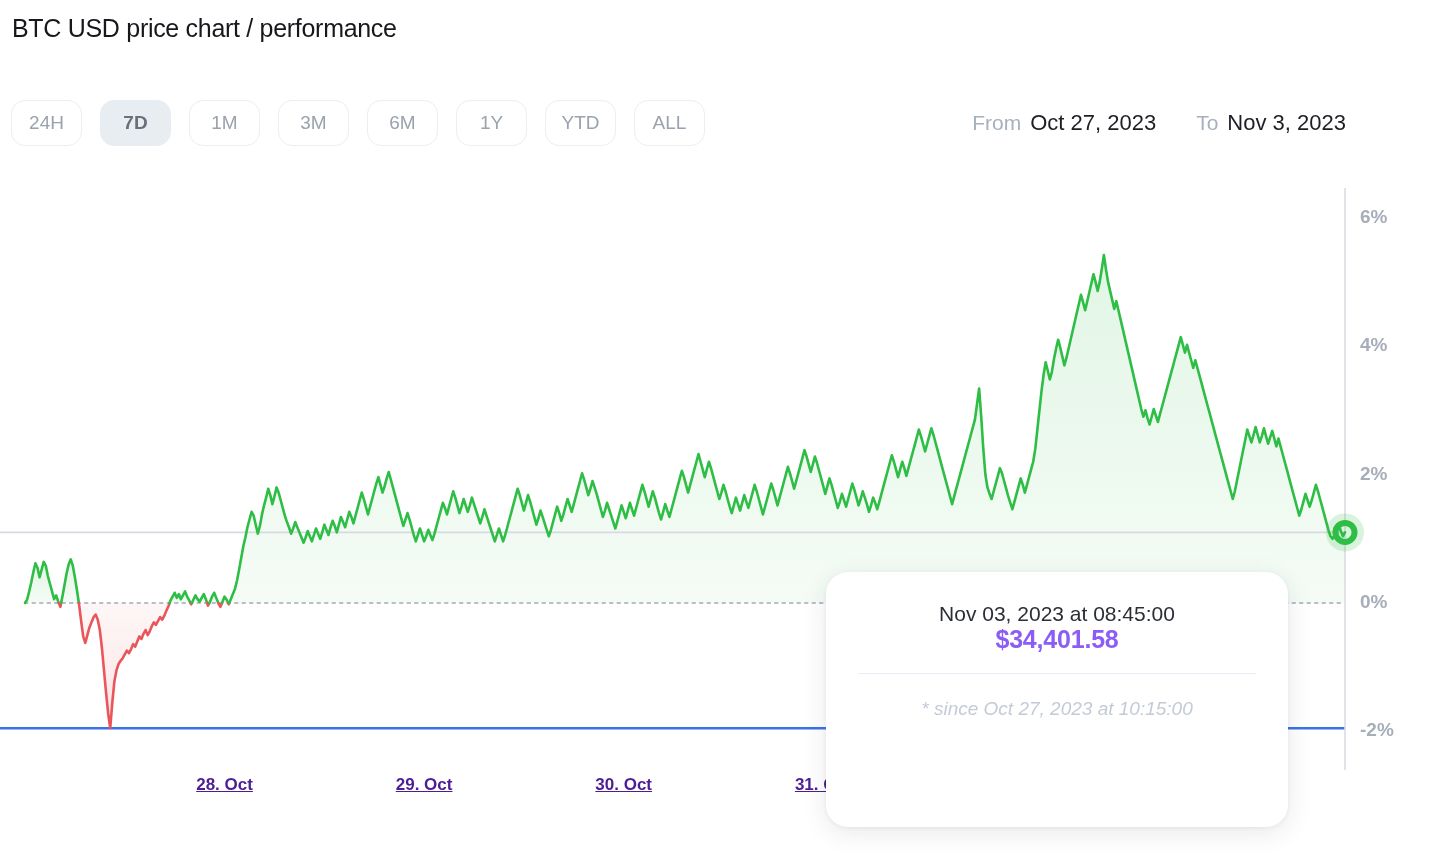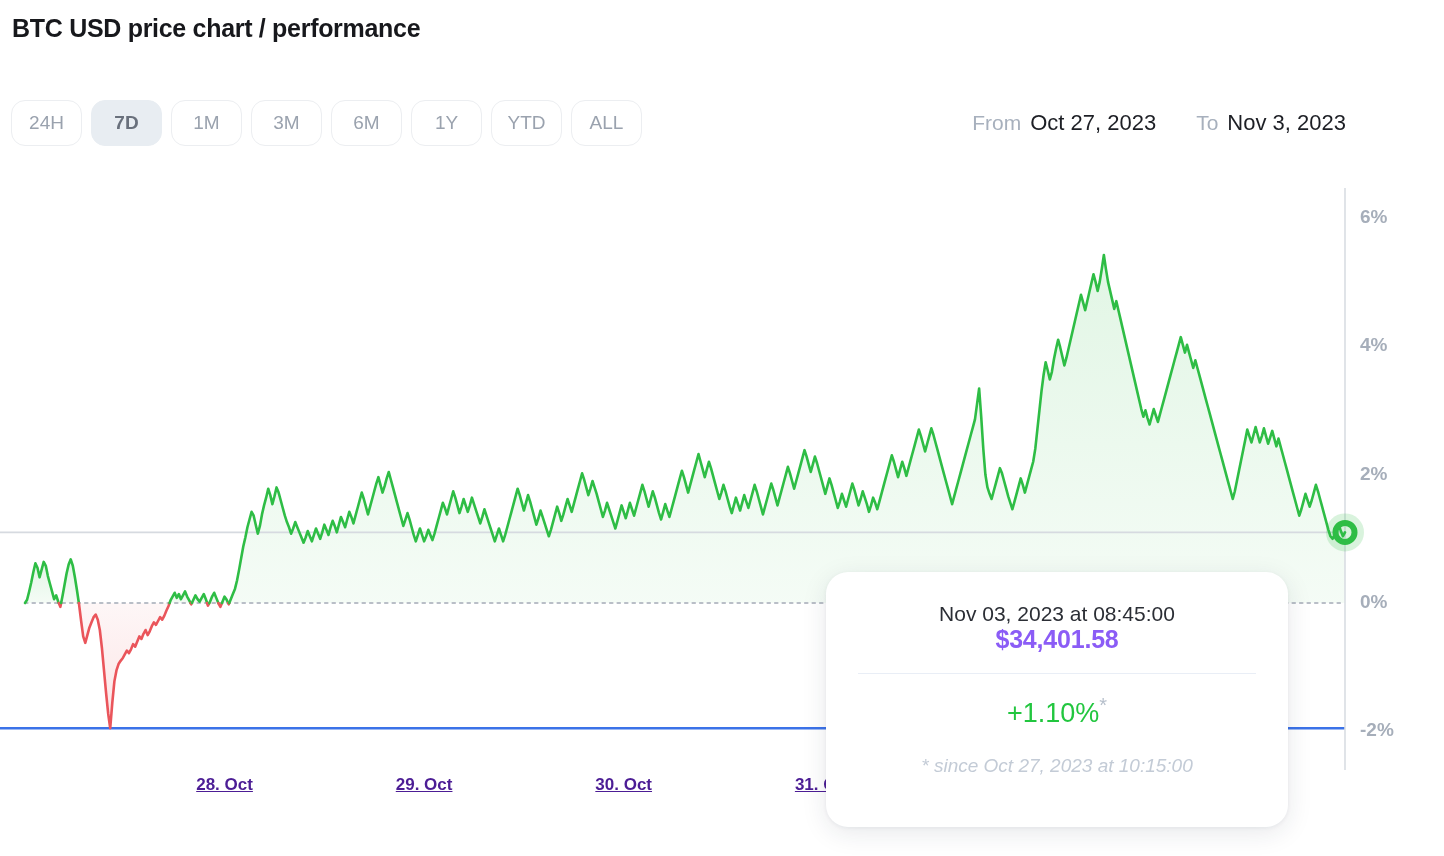--- a/index.html
+++ b/index.html
@@ -10,32 +10,32 @@
     font-family: "Liberation Sans", sans-serif;
     overflow: hidden;
   }
   .page { position: relative; width: 1444px; height: 856px; background: #fff; }
 
   
   .page-title {
     position: absolute;
     left: 12px; top: 14px;
     font-size: 25px;
-    font-weight: bold;
+    font-weight: normal;
     color: #17181c;
     letter-spacing: -0.3px;
     white-space: nowrap;
   }
 
   
   .range-tabs {
     position: absolute;
     left: 11px; top: 100px;
     display: flex;
-    gap: 9px;
+    gap: 18px;
   }
   .range-tab {
     min-width: 71px;
     height: 46px;
     border-radius: 14px;
     border: 1.4px solid #eceef1;
     background: #ffffff;
     color: #9aa2ae;
     font-size: 19px;
     display: flex;
@@ -229,19 +229,16 @@
         <div class="x-label" style="left: 823.236px; top: 605px;">31. Oct</div>
         <div class="x-label" style="left: 1022.8px; top: 605px;">1. Nov</div>
         <div class="x-label" style="left: 1222.35px; top: 605px;">2. Nov</div>
       </div>
   </div>
 
   <div class="tooltip">
     <div class="tt-date">Nov 03, 2023 at 08:45:00</div>
     <div class="tt-price">$34,401.58</div>
     <div class="tt-divider"></div>
-    <div>
-      <span class="tt-change"><span>+1.10%</span><span class="tt-star">*</span></span>
-    </div>
     <div class="tt-note">* since Oct 27, 2023 at 10:15:00</div>
   </div>
 
 </div>
 
 </body></html>

